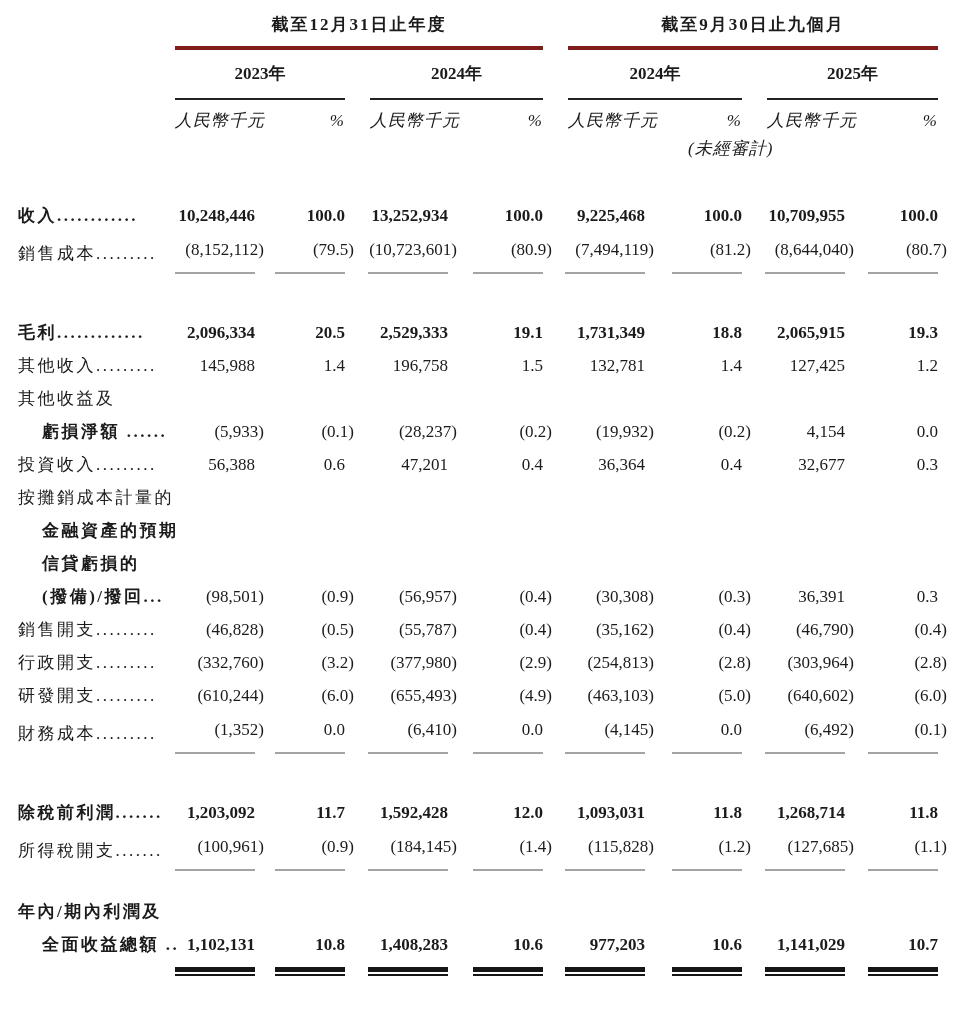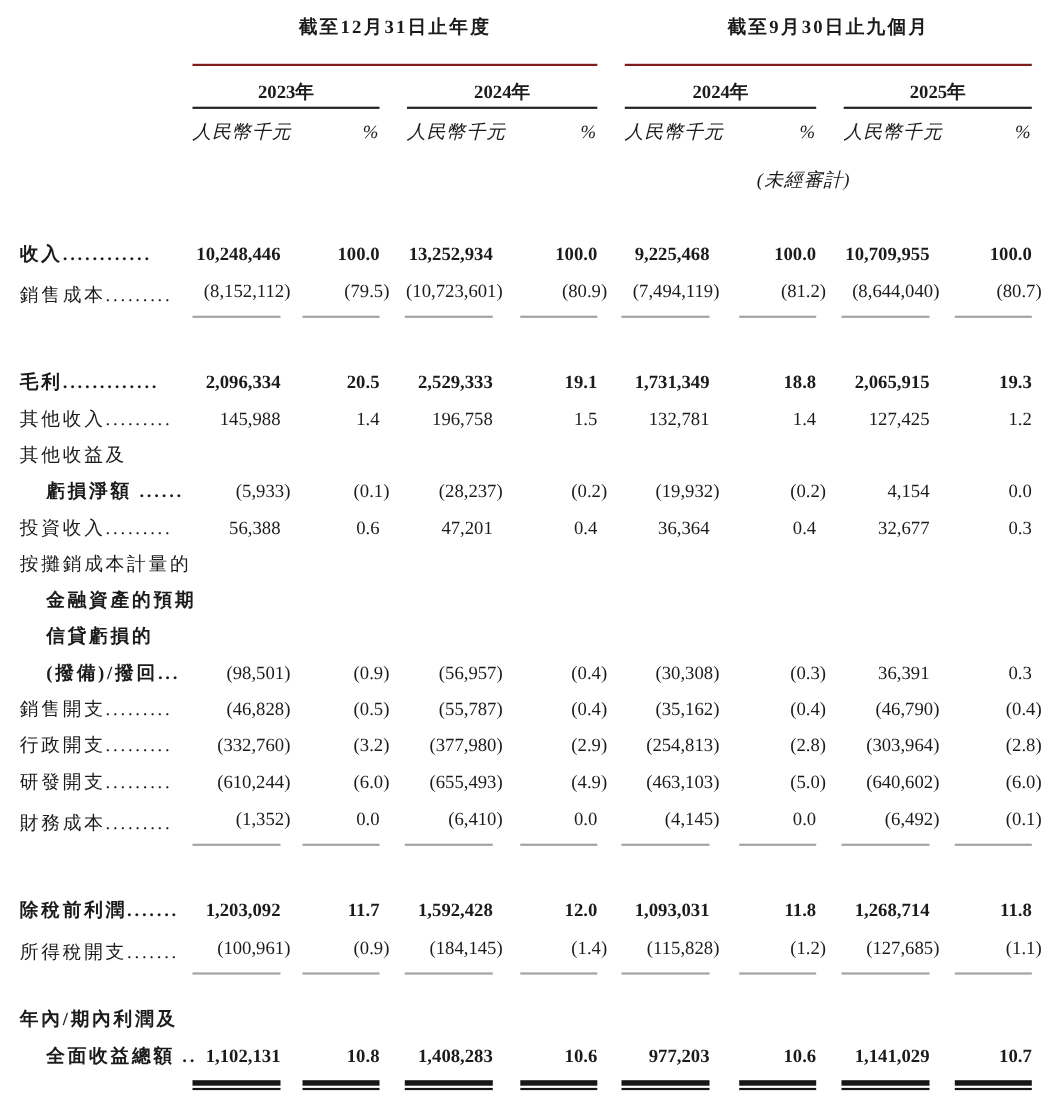--- a/index.html
+++ b/index.html
@@ -16,36 +16,36 @@
   .c1{width:73px}.c2{width:97px}.c3{width:103px}.c4{width:95px}
   .c5{width:102px}.c6{width:97px}.c7{width:103px}.c8{width:93px}
   .y1{width:170px}.y2{width:198px}.y3{width:199px}.y4{width:196px}
   .g1{width:368px}.g2{width:395px}
 
   .row{display:flex;align-items:flex-end;}
   .row>div{flex:0 0 auto;}
 
   
   .hgroup-inner{
-    border-bottom:2px solid #7f1d1d;padding-bottom:22px;
+    border-bottom:4px solid #7f1d1d;padding-bottom:10px;
     text-align:center;font-weight:700;letter-spacing:2px;
     line-height:22px;
   }
   .inset{margin-left:25px;}
   .yrow{margin-top:13px;}
   .ycell-inner{
-    border-bottom:2px solid #222;padding-bottom:2px;
+    border-bottom:2px solid #222;padding-bottom:13px;
     text-align:center;font-weight:700;line-height:22px;
   }
   .urow{margin-top:9px;}
   .ucell-inner{
     display:flex;justify-content:space-between;align-items:baseline;
     font-style:italic;line-height:24px;letter-spacing:1px;
   }
-  .unaudited-row{margin-top:20px;line-height:24px;}
+  .unaudited-row{margin-top:4px;line-height:24px;}
   .unaudited-row span{
     display:inline-block;margin-left:670px;font-style:italic;letter-spacing:1px;
   }
 
   
   .tbody{margin-top:38px;}
   .drow{display:flex;align-items:baseline;line-height:33px;height:33px;}
   .drow .label{
     width:157px;flex:0 0 auto;white-space:nowrap;overflow:visible;
     letter-spacing:2.5px;

